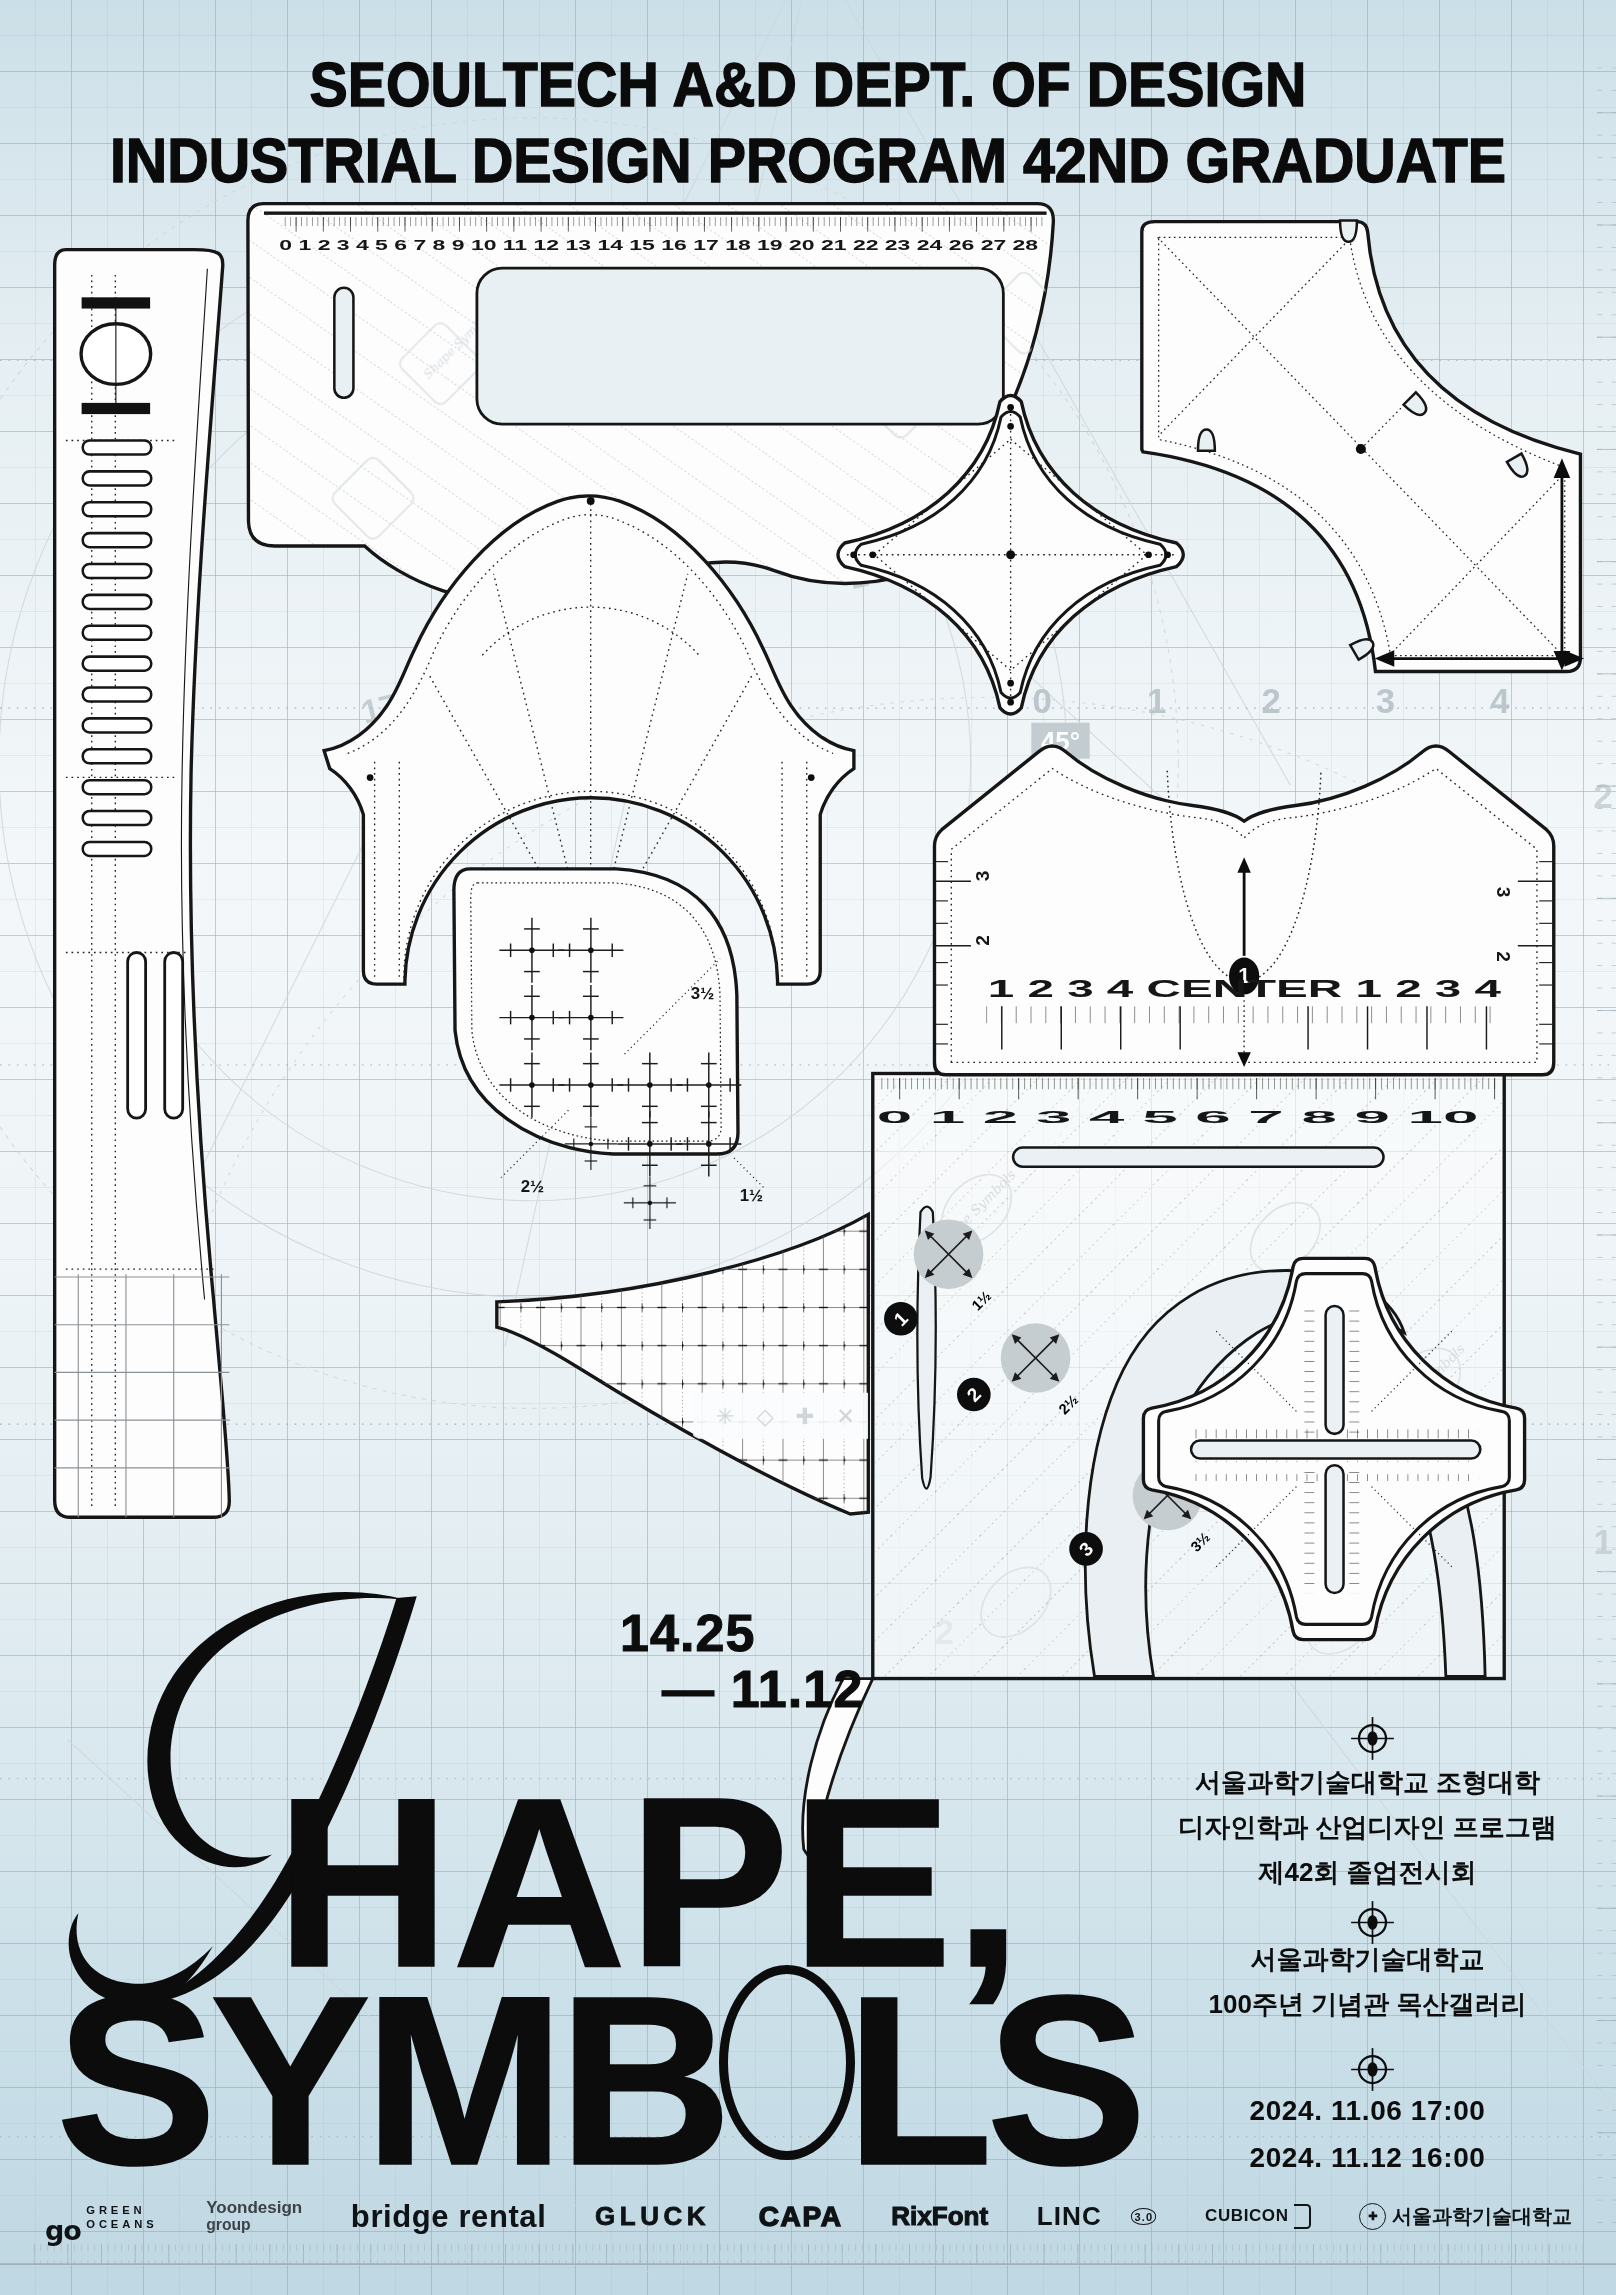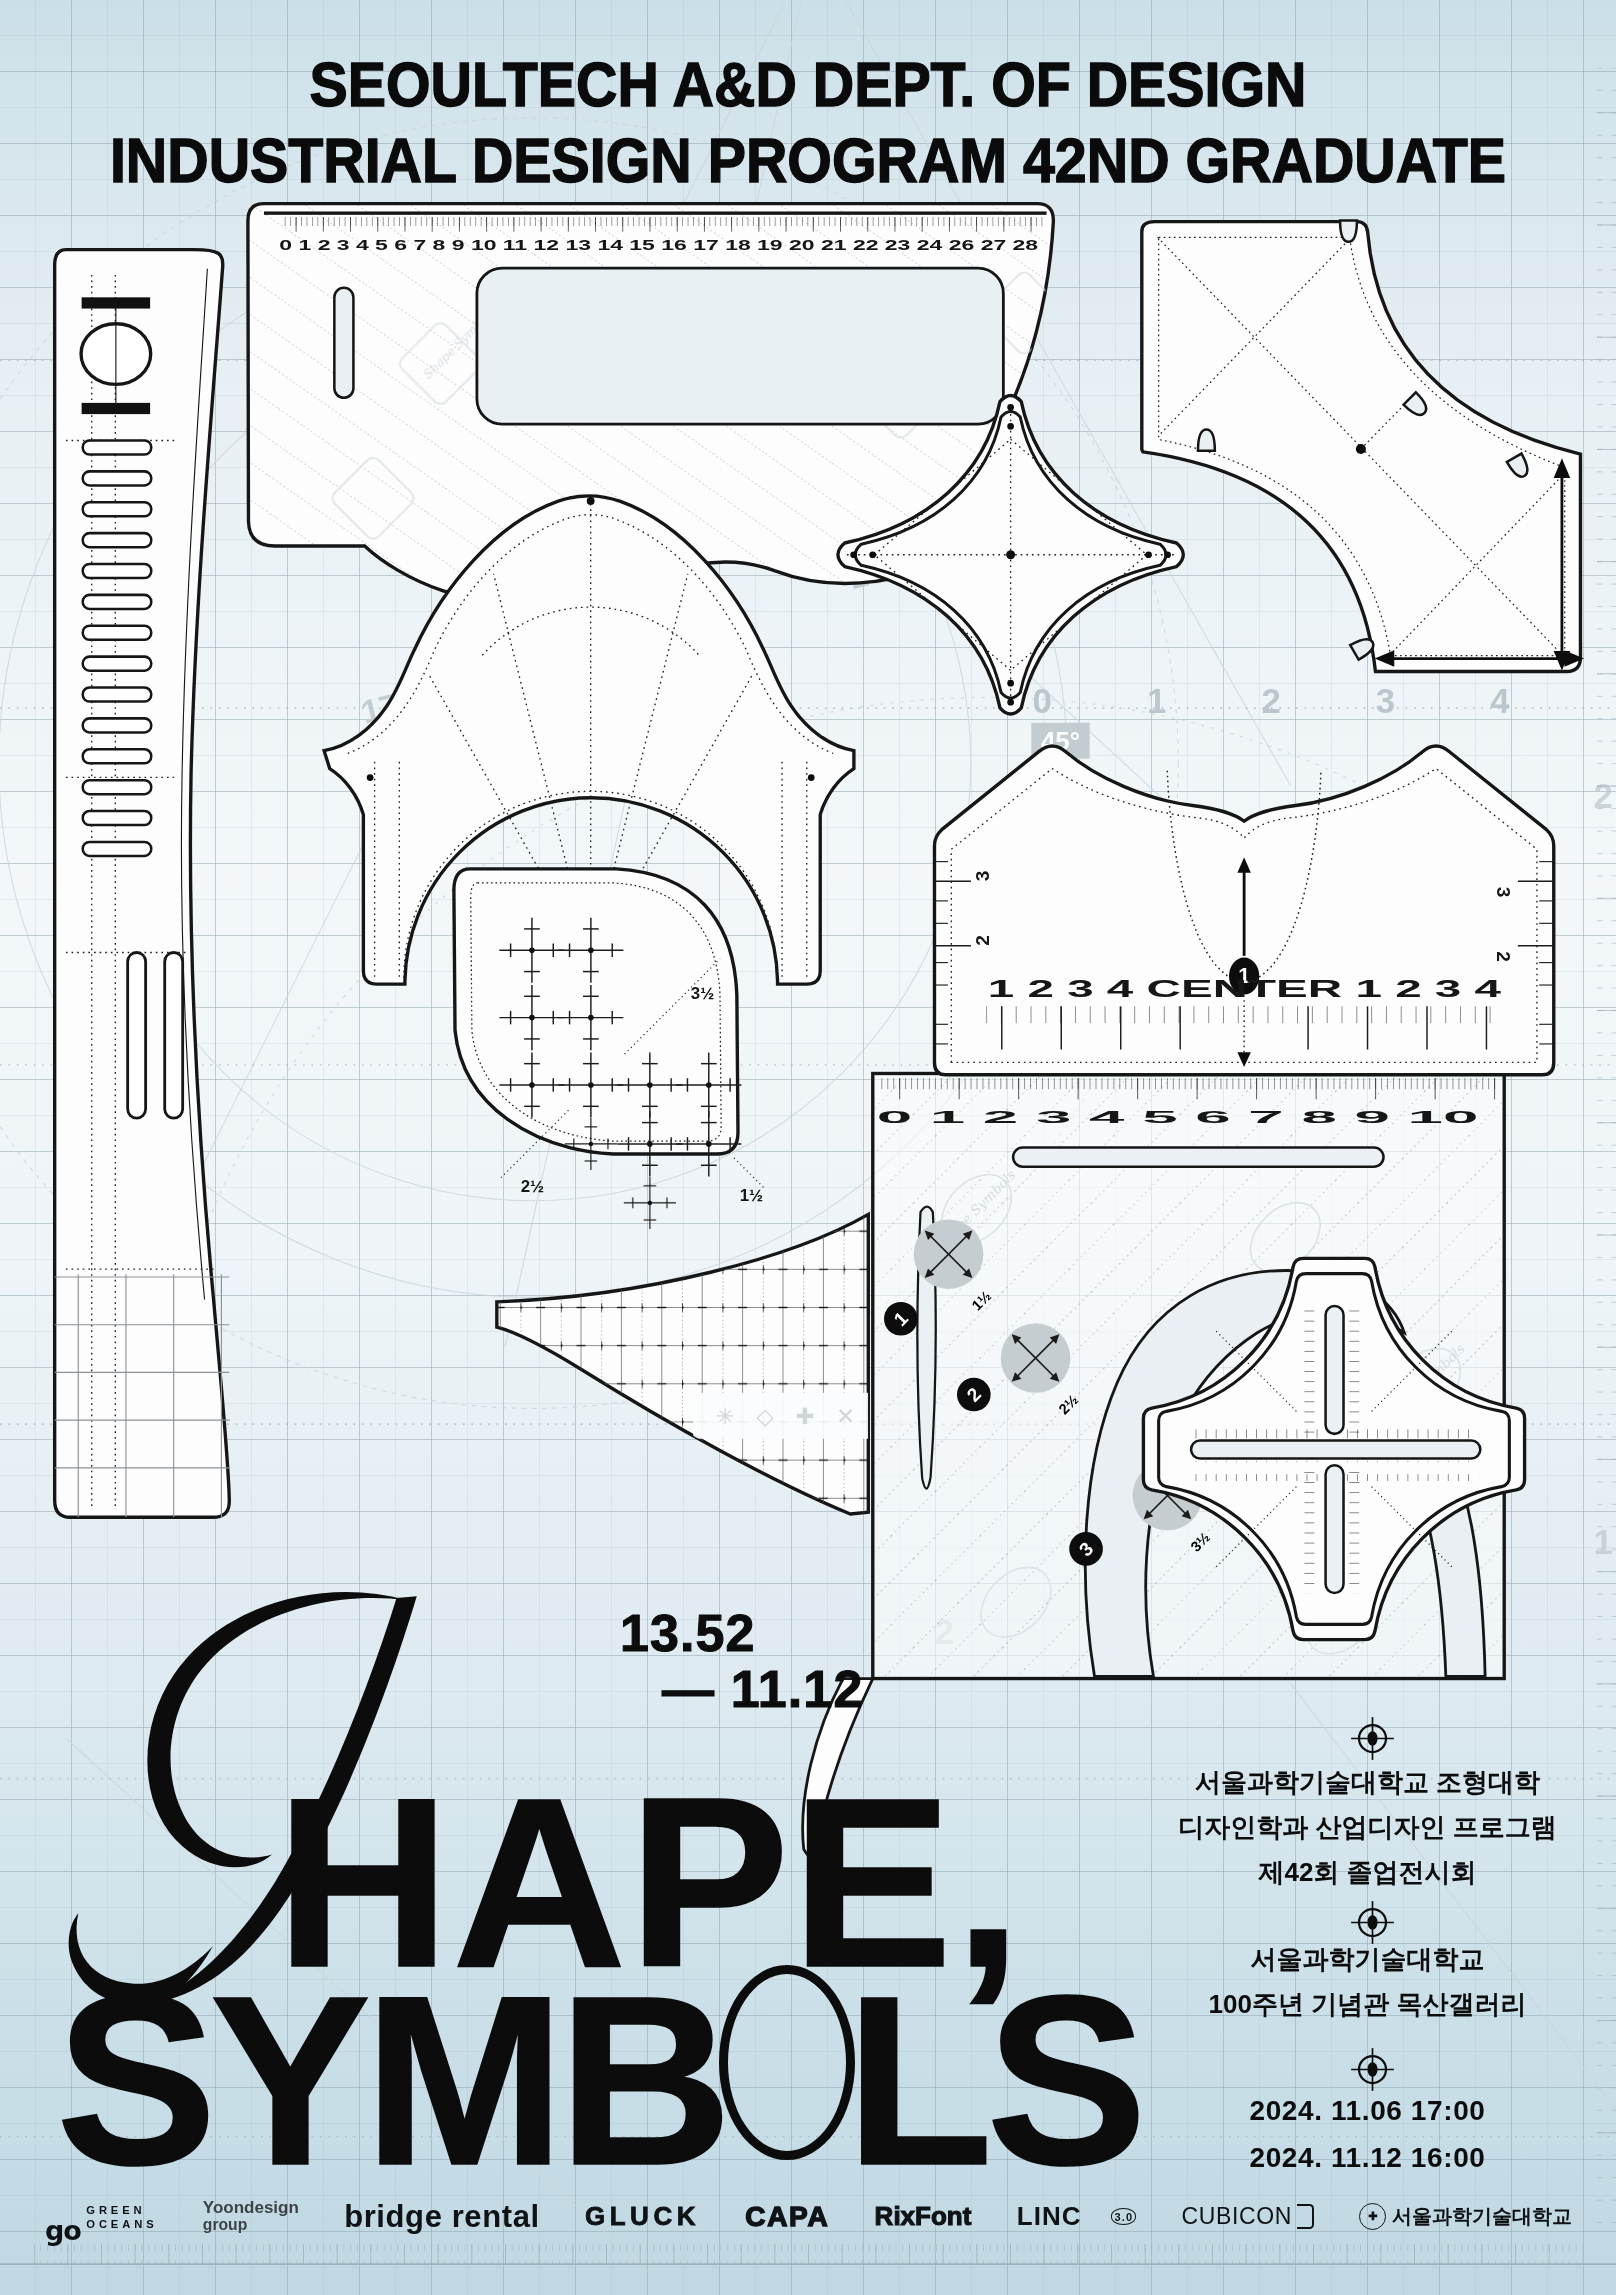--- a/index.html
+++ b/index.html
@@ -35,21 +35,21 @@
   .go-mark{font-family:"DejaVu Sans",sans-serif;font-weight:bold;font-size:27px;letter-spacing:-1.1px;margin-top:28px;}
   .go-txt{font-size:11.2px;font-weight:bold;letter-spacing:3.9px;line-height:1.25;}
   .yoon b{display:block;font-size:17px;line-height:1.05;}
   .yoon span{display:block;font-size:15.7px;color:#3c4247;font-weight:bold;}
   .bridge{font-size:31px;font-weight:bold;letter-spacing:0.6px;}
   .gluck{font-size:26px;font-weight:bold;letter-spacing:4.5px;-webkit-text-stroke:0.8px #101316;}
   .capa{font-size:28px;font-weight:bold;-webkit-text-stroke:1.4px #101316;letter-spacing:1.7px;}
   .rix{font-size:26px;font-weight:bold;-webkit-text-stroke:1.1px #101316;}
   .linc{font-size:26px;font-weight:bold;letter-spacing:1.1px;}
   .linc sup{font-size:11px;font-weight:bold;border:1.7px solid #101316;border-radius:50%;padding:1.1px 2.2px;margin-left:24px;}
-  .cubicon{font-size:23px;font-weight:normal;letter-spacing:0.6px;justify-content:center;}
+  .cubicon{font-size:17px;font-weight:bold;letter-spacing:0.6px;justify-content:center;}
   .cub-box{display:inline-block;width:14.6px;height:21.3px;border:2.2px solid #101316;border-left:none;border-radius:0 4.5px 4.5px 0;}
   .seoul{font-size:20px;font-weight:bold;}
   .seal{display:inline-flex;align-items:center;justify-content:center;width:25px;height:25px;
         border:1.7px solid #101316;border-radius:50%;font-size:11.2px;font-weight:bold;}
 </style>
 </head>
 <body>
 
 <div class="poster">
 
@@ -554,21 +554,21 @@
       <rect x="376" y="102" width="36" height="226" fill="url(#cs-tkv)" transform="scale(1,1)"></rect>
       <rect x="300" y="386" width="36" height="226" fill="url(#cs-tkv)"></rect>
       <rect x="376" y="386" width="36" height="226" fill="url(#cs-tkv)"></rect>
       <rect x="104" y="300" width="232" height="36" fill="url(#cs-tkh)"></rect>
       <rect x="376" y="300" width="236" height="36" fill="url(#cs-tkh)"></rect>
       <rect x="104" y="376" width="232" height="36" fill="url(#cs-tkh)"></rect>
       <rect x="376" y="376" width="236" height="36" fill="url(#cs-tkh)"></rect>
     </g>
   </svg>
 
-  <div class="abs date-big" style="left:620px;top:1603px">13.52</div>
+  <div class="abs date-big" style="left:620px;top:1603px">14.25</div>
   <div class="abs date-big" style="left:662px;top:1659px">— 11.12</div>
 
   <svg class="abs" style="left:53px;top:1571px" width="393" height="449" viewBox="0 0 700 800">
     <g fill="#0c0c0c">
       <path d="M 648 45 C 600 205 520 420 430 565 C 360 680 275 755 170 772
                C 255 735 330 660 395 555 C 480 415 560 215 612 48 Z"></path>
       <path d="M 630 52 C 480 10 300 60 215 185 C 150 280 150 420 230 490
                C 280 535 350 540 390 505 C 340 520 280 505 245 455
                C 190 375 200 255 265 175 C 345 77 495 35 630 52 Z"></path>
       <path d="M 185 770 C 120 782 60 760 35 700 C 22 668 28 630 45 610

